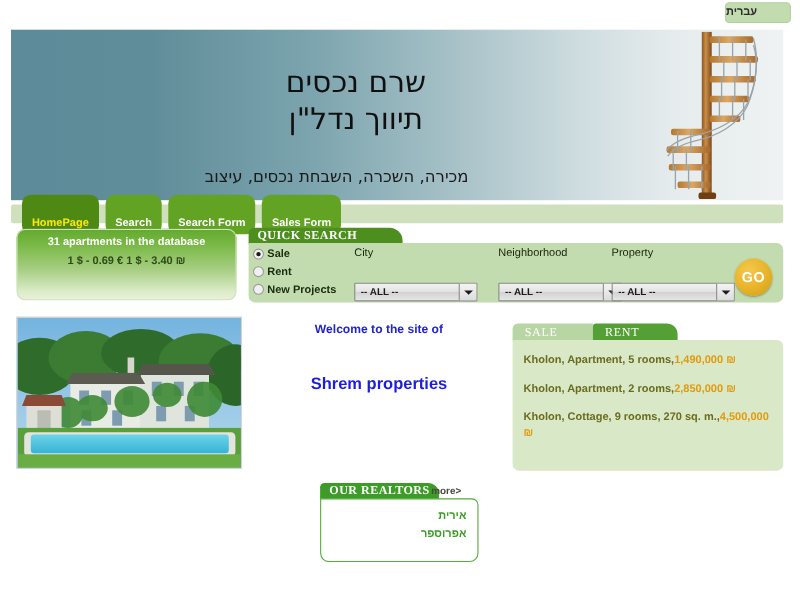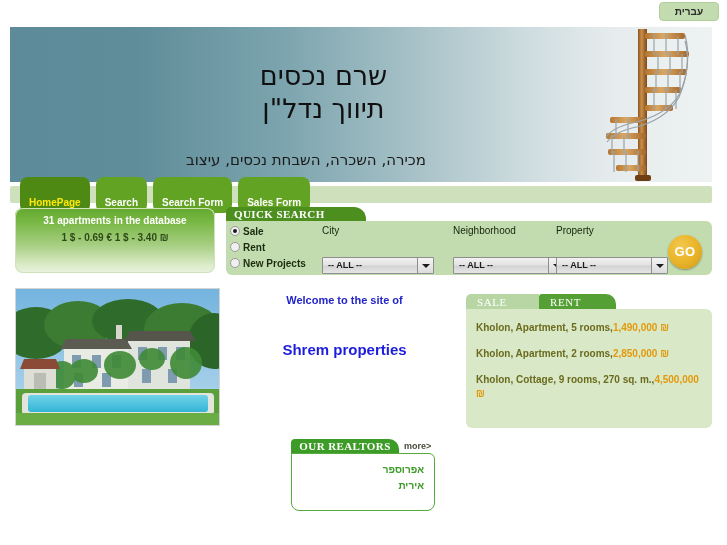--- a/index.html
+++ b/index.html
@@ -31,21 +31,21 @@
     right: 8px;
     width: 60px;
     height: 19px;
     background: #c3dcaf;
     border: 1px solid #b1cf9c;
     border-radius: 4px;
     color: #2b2b2b;
     font-size: 10px;
     font-weight: bold;
     line-height: 17px;
-    text-align: center;
+    text-align: left;
     direction: rtl;
     cursor: pointer;
   }
 
   
   .banner {
     position: absolute;
     left: 10px;
     top: 27px;
     width: 702px;
@@ -363,21 +363,21 @@
     color: #ffffff;
     font-family: "Liberation Serif", serif;
     font-size: 11px;
     font-weight: bold;
     letter-spacing: 0.4px;
     line-height: 15px;
     text-align: center;
   }
   .rl-more {
     position: absolute;
-    left: 404px;
+    left: 392px;
     top: 441px;
     font-size: 9px;
     font-weight: bold;
     color: #4a4a3c;
     cursor: pointer;
   }
   .rl-body {
     position: absolute;
     left: 291px;
     top: 453px;
@@ -604,17 +604,17 @@
       <span>Kholon, Apartment, 2 rooms,</span><span class="price">2,850,000 ₪</span>
     </div>
     <div class="lst-item">
       <span>Kholon, Cottage, 9 rooms, 270 sq. m.,</span><span class="price">4,500,000 ₪</span>
     </div>
   </div>
 
   <div class="rl-tab">OUR REALTORS</div>
   <div class="rl-more">more&gt;</div>
   <div class="rl-body">
+    <div class="rl-name">אירית</div>
     <div class="rl-name">אפרוספר</div>
-    <div class="rl-name">אירית</div>
   </div>
 
 </div>
 
 </body></html>

